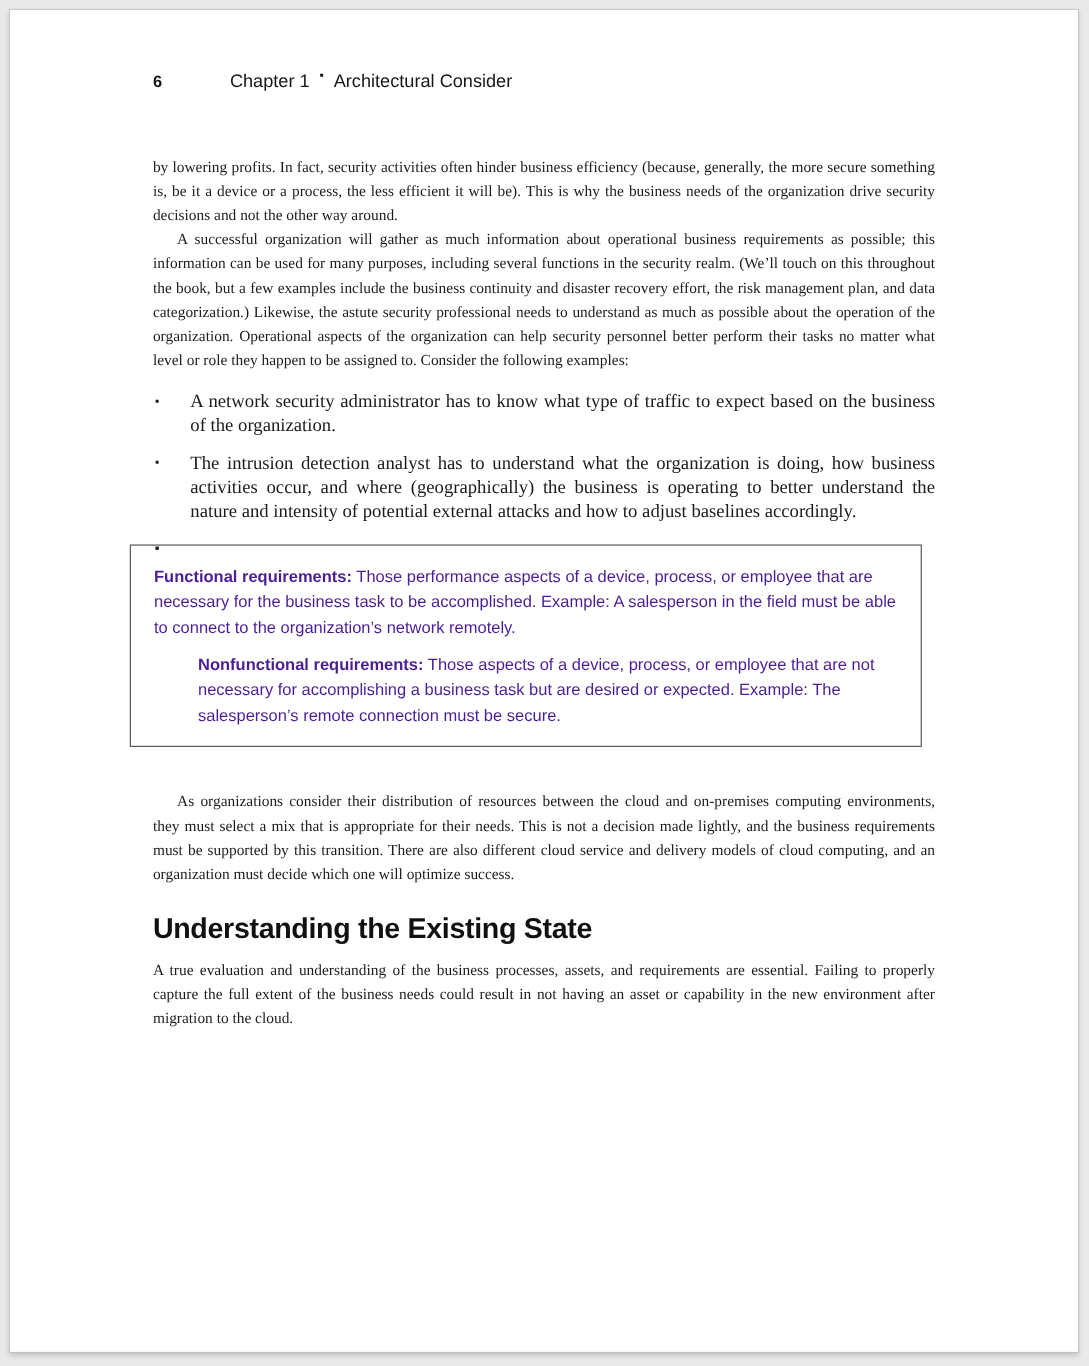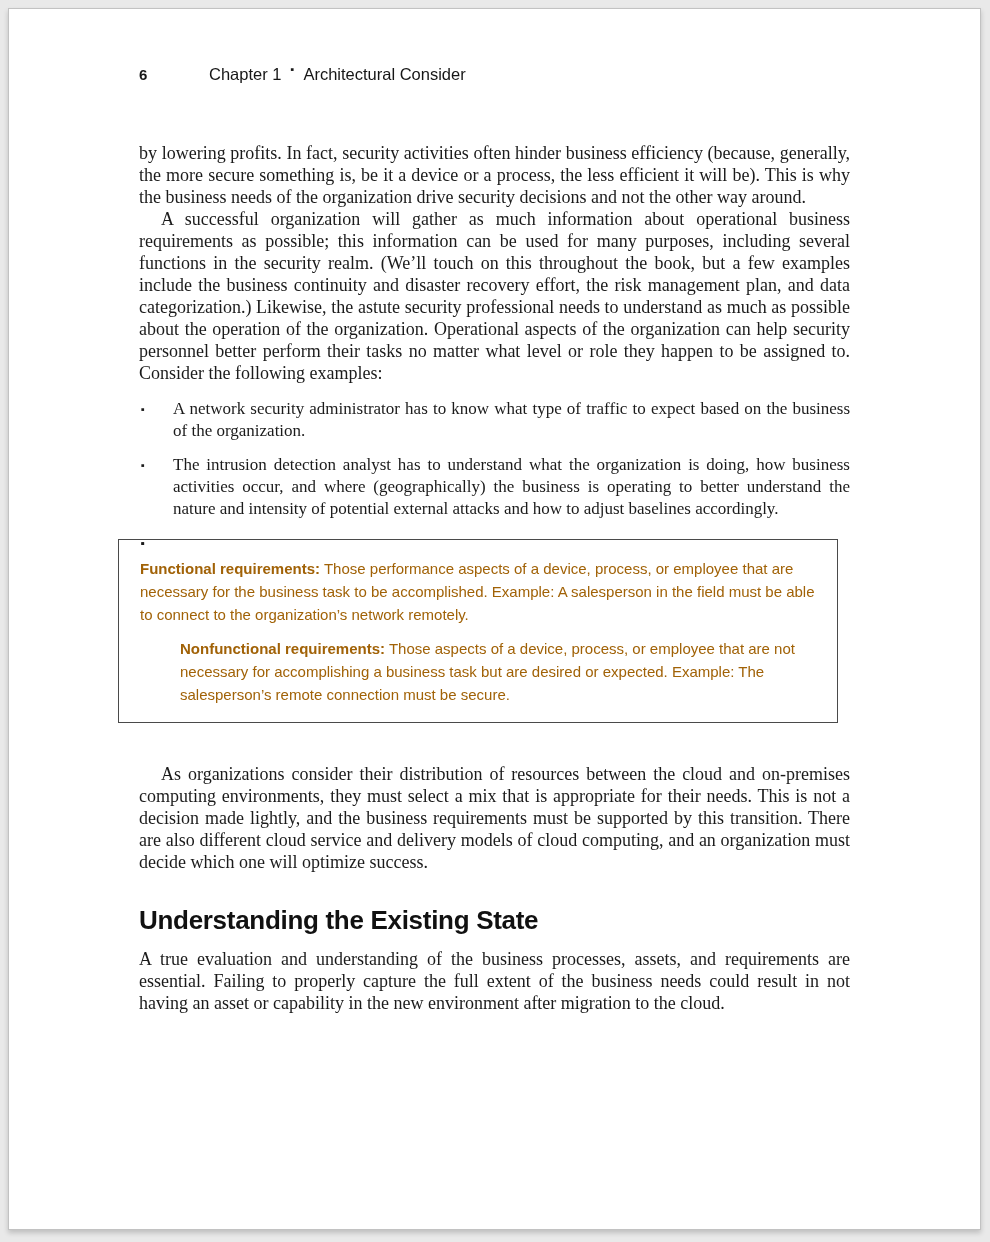--- a/index.html
+++ b/index.html
@@ -32,21 +32,21 @@
     font-size: 15px;
     font-weight: bold;
     width: 70px;
     flex: 0 0 70px;
   }
   .chapter-heading { display: flex; align-items: flex-start; gap: 9px; font-size: 16.5px; }
   .chapter-sep { font-size: 11px; position: relative; top: -2px; }
   
   .body-copy { margin-top: 58px; }
   .para {
-    font-size: 18px;
+    font-size: 14px;
     line-height: 22px;
     text-align: justify;
   }
   .para.indent { text-indent: 22px; }
   
   .bullet-list {
     list-style: none;
     margin-top: 14px;
   }
   .bullet-list li {
@@ -63,28 +63,28 @@
     font-size: 11px;
   }
   
   .callout-box {
     margin: 19px 12px 0 -21px;
     border: 1px solid #4a4a4a;
     padding: 17px 20px 16px 21px;
     font-family: "Liberation Sans", "DejaVu Sans", sans-serif;
     font-size: 15px;
     line-height: 23px;
-    color: #a16207;
+    color: #4c1d95;
   }
   .callout-item + .callout-item { margin-top: 11px; margin-left: 40px; }
   .callout-term { font-weight: bold; }
   
   .post-box { margin-top: 40px; }
   .section-heading {
-    margin-top: 32px;
+    margin-top: 22px;
     font-family: "Liberation Sans", "DejaVu Sans", sans-serif;
     font-size: 26px;
     line-height: 30px;
     font-weight: bold;
     color: #111111;
     letter-spacing: -0.3px;
   }
   .section-body { margin-top: 13px; }
 </style>
 </head>

